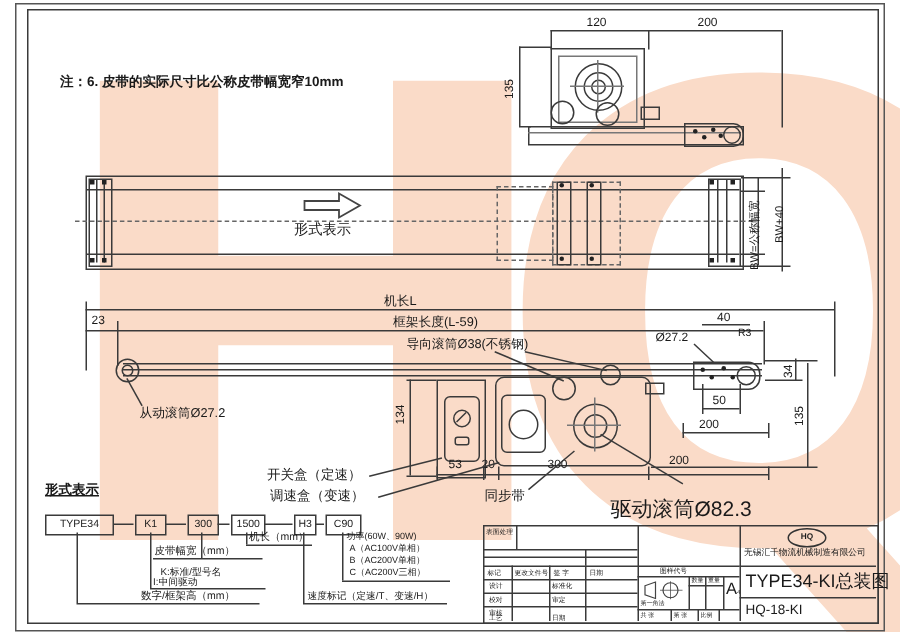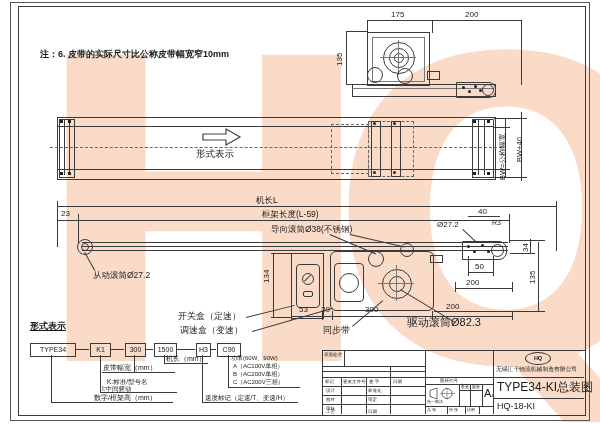--- a/index.html
+++ b/index.html
@@ -30,21 +30,21 @@
   <div class="box z" style="left:10px;top:2px;width:578px;height:417px;border-color:#555"></div>
   <div class="box z" style="left:18px;top:6px;width:566px;height:408px"></div>
 
   <div class="t z" style="left:40px;top:49px;font-size:9px;font-weight:bold">注：6. 皮带的实际尺寸比公称皮带幅宽窄10mm</div>
 
   <div class="ln z" style="left:367px;top:20px;width:65px;height:1px"></div>
   <div class="ln z" style="left:432px;top:20px;width:89px;height:1px"></div>
   <div class="ln z" style="left:367px;top:20px;width:1px;height:13px"></div>
   <div class="ln z" style="left:432px;top:20px;width:1px;height:13px"></div>
   <div class="ln z" style="left:521px;top:20px;width:1px;height:65px"></div>
-  <div class="t z" style="left:391px;top:11px;font-size:8px">175</div>
+  <div class="t z" style="left:391px;top:11px;font-size:8px">120</div>
   <div class="t z" style="left:465px;top:11px;font-size:8px">200</div>
   <div class="ln z" style="left:346px;top:31px;width:1px;height:53px"></div>
   <div class="ln z" style="left:346px;top:31px;width:22px;height:1px"></div>
   <div class="ln z" style="left:346px;top:84px;width:8px;height:1px"></div>
   <div class="t z vrt" style="left:336px;top:66px;font-size:8px">135</div>
   <div class="box z" style="left:367px;top:32px;width:61px;height:52px"></div>
   <div class="box z" style="left:372px;top:37px;width:51px;height:43px;border-color:#777"></div>
   <div class="circ z" style="left:383px;top:42px;width:30px;height:30px"></div>
   <div class="circ z" style="left:389px;top:48px;width:18px;height:18px"></div>
   <div class="circ z" style="left:394px;top:53px;width:8px;height:8px"></div>
@@ -181,21 +181,21 @@
   <div class="t z" style="left:321px;top:306px;font-size:8px">20</div>
   <div class="t z" style="left:365px;top:306px;font-size:8px">300</div>
   <div class="t z" style="left:446px;top:303px;font-size:8px">200</div>
 
   <div class="t z" style="left:178px;top:311px;font-size:9px">开关盒（定速）</div>
   <div class="t z" style="left:180px;top:325px;font-size:9px">调速盒（变速）</div>
   <div class="lead z" style="left:246px;top:317px;width:50px;transform:rotate(-14deg)"></div>
   <div class="lead z" style="left:252px;top:331px;width:84px;transform:rotate(-16deg)"></div>
   <div class="t z" style="left:323px;top:325px;font-size:9px">同步带</div>
   <div class="lead z" style="left:352px;top:326px;width:40px;transform:rotate(-40deg)"></div>
-  <div class="t z" style="left:407px;top:316px;font-size:11px">驱动滚筒Ø82.3</div>
+  <div class="t z" style="left:407px;top:332px;font-size:14px">驱动滚筒Ø82.3</div>
   <div class="lead z" style="left:455px;top:323px;width:64px;transform:rotate(-149deg)"></div>
 
   <div class="t z" style="left:30px;top:321px;font-size:9px;font-weight:bold;text-decoration:underline">形式表示</div>
   <div class="box z" style="left:30px;top:343px;width:44px;height:12px;font-size:7px;text-align:center;line-height:12px">TYPE34</div>
   <div class="box z" style="left:90px;top:343px;width:19px;height:12px;font-size:7px;text-align:center;line-height:12px">K1</div>
   <div class="box z" style="left:125px;top:343px;width:19px;height:12px;font-size:7px;text-align:center;line-height:12px">300</div>
   <div class="box z" style="left:154px;top:343px;width:21px;height:12px;font-size:7px;text-align:center;line-height:12px">1500</div>
   <div class="box z" style="left:196px;top:343px;width:13px;height:12px;font-size:7px;text-align:center;line-height:12px">H3</div>
   <div class="box z" style="left:217px;top:343px;width:22px;height:12px;font-size:7px;text-align:center;line-height:12px">C90</div>
   <div class="ln z" style="left:76px;top:349px;width:13px;height:1px"></div>

